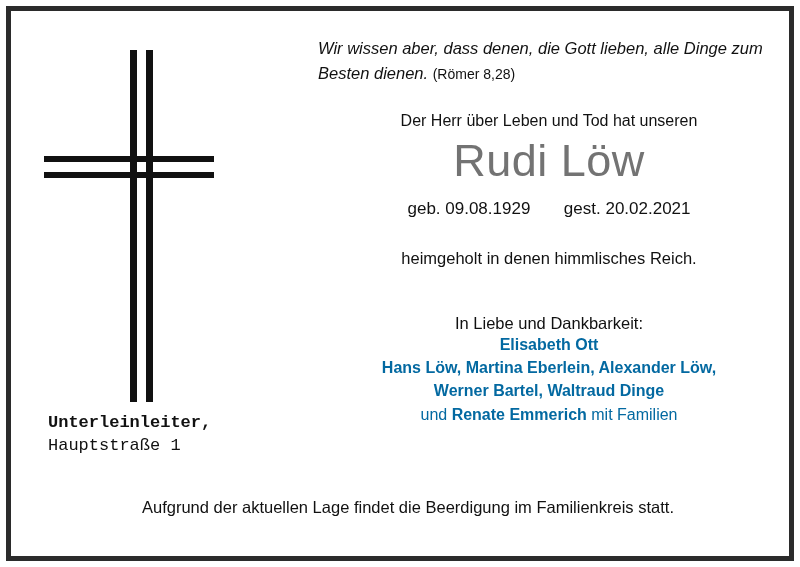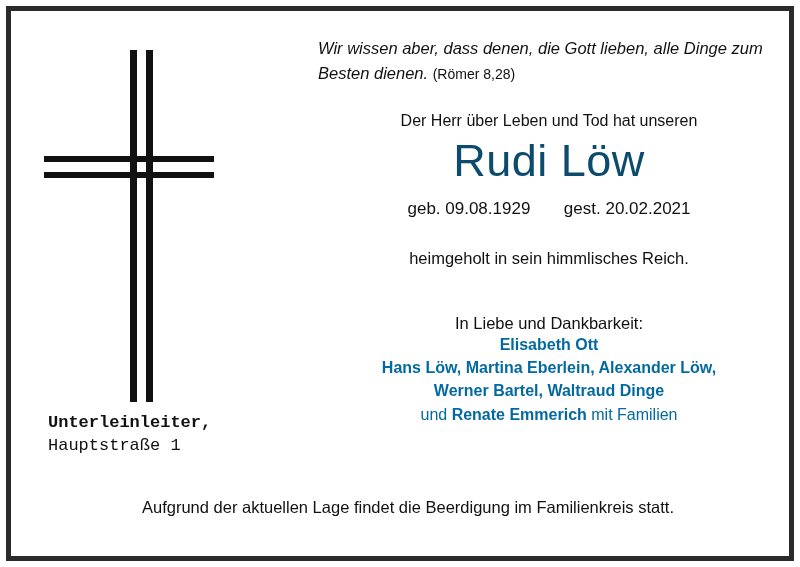--- a/index.html
+++ b/index.html
@@ -133,21 +133,21 @@
   }
   .lead {
     font-size: 16px;
     color: #111111;
     margin-bottom: 2px;
   }
   .name {
     font-size: 45px;
     font-weight: 400;
     letter-spacing: 0.5px;
-    color: #0c4a6e;
+    color: #737373;
     margin: 6px 0 14px 0;
     line-height: 1.1;
   }
   .dates {
     font-size: 17px;
     color: #111111;
     margin-bottom: 30px;
   }
   .dates .gap {
     display: inline-block;
@@ -215,21 +215,21 @@
           <div class="lead">Der Herr über Leben und Tod hat unseren</div>
 
           <div class="name">Rudi Löw</div>
 
           <div class="dates">
             <span>geb. 09.08.1929</span>
             <span class="gap"></span>
             <span>gest. 20.02.2021</span>
           </div>
 
-          <div class="taken">heimgeholt in sein himmlisches Reich.</div>
+          <div class="taken">heimgeholt in denen himmlisches Reich.</div>
 
           <div class="love">In Liebe und Dankbarkeit:</div>
 
           <div class="survivors">
             <div class="row">
               <span class="b">Elisabeth Ott</span>
             </div>
             <div class="row">
               <span class="b">Hans Löw, Martina Eberlein, Alexander Löw,</span>
             </div>

